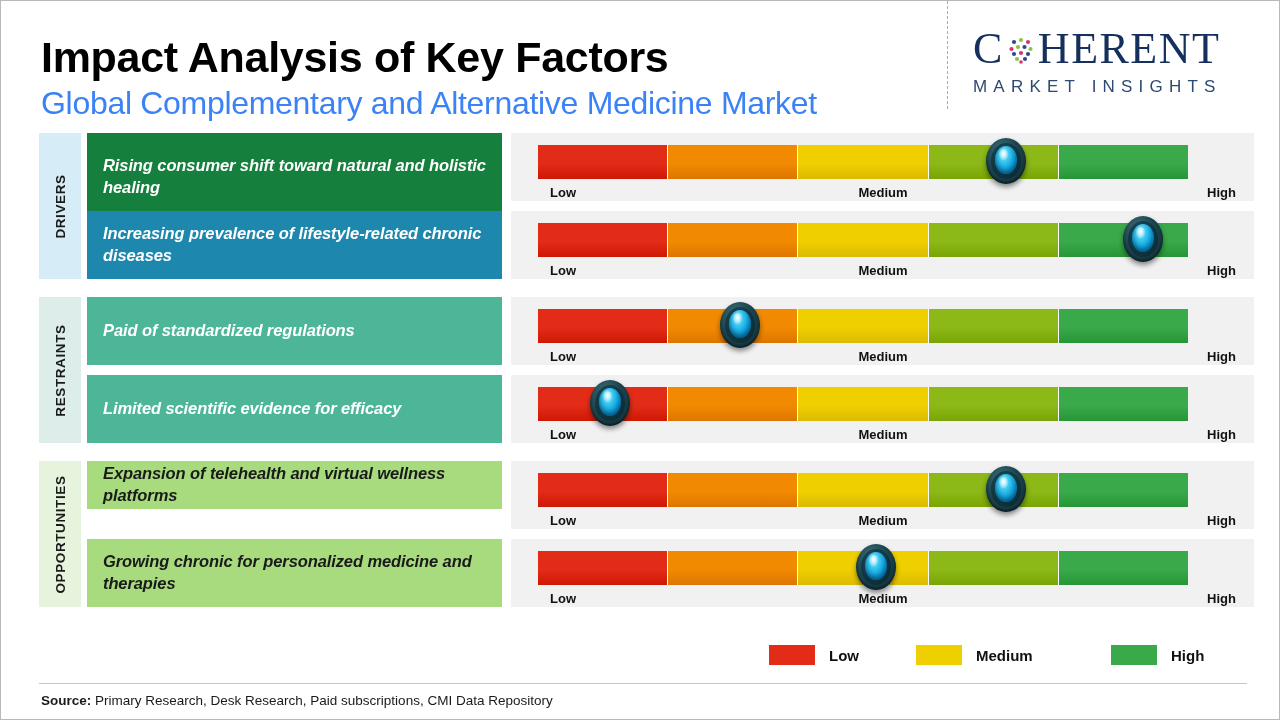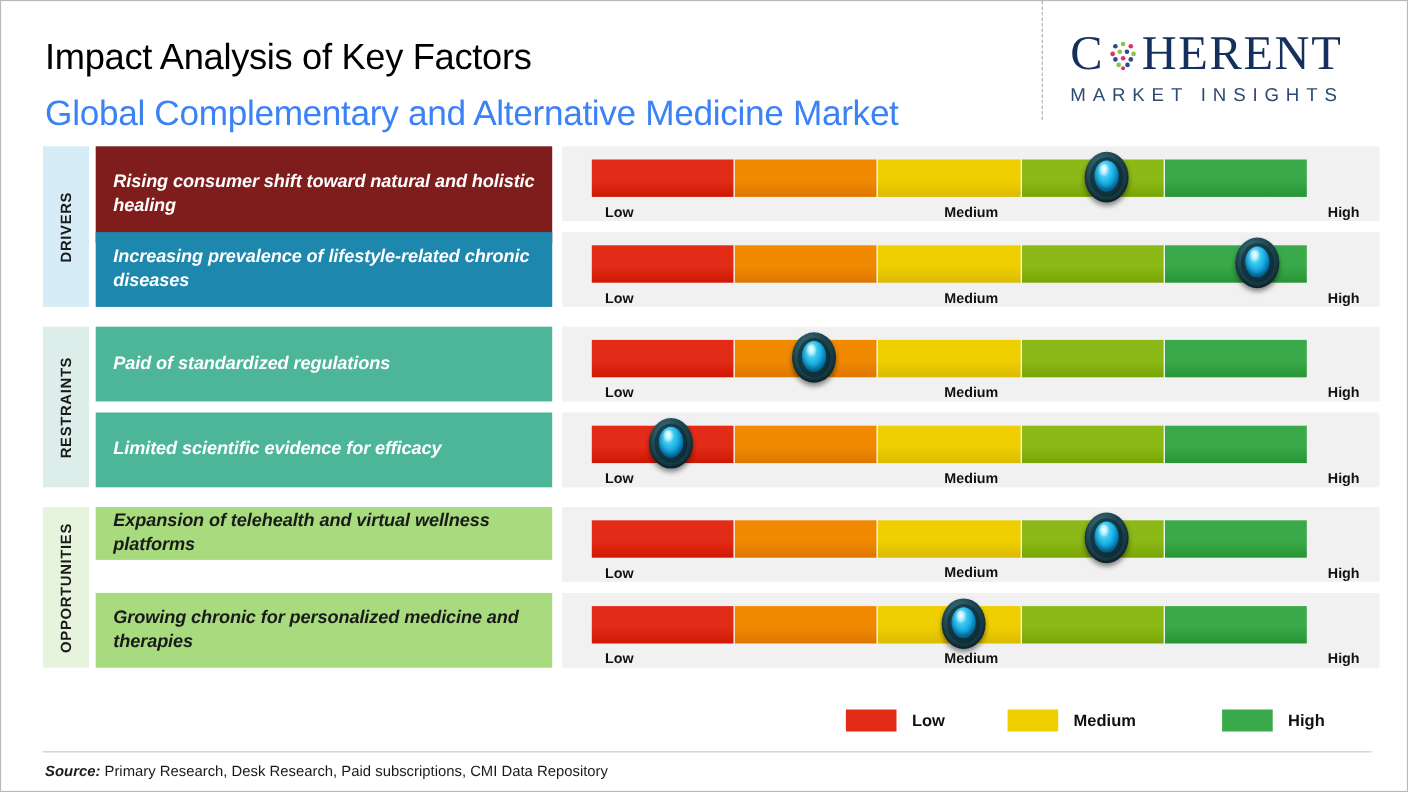--- a/index.html
+++ b/index.html
@@ -14,21 +14,21 @@
     width: 1280px; height: 720px;
     background: #ffffff;
     border: 1px solid #b8b8b8;
     overflow: hidden;
   }
 
   
   #header { position: absolute; left: 0; top: 0; width: 1280px; height: 130px; }
   #title-main {
     position: absolute; left: 40px; top: 32px;
-    font-size: 33px; font-weight: normal; color: #000000;
+    font-size: 43px; font-weight: bold; color: #000000;
     letter-spacing: -0.3px; white-space: nowrap;
   }
   #title-sub {
     position: absolute; left: 40px; top: 84px;
     font-size: 32px; font-weight: normal; color: #3b82f6;
     letter-spacing: -0.3px; white-space: nowrap;
   }
 
   
   #logo-divider {
@@ -143,21 +143,21 @@
 
   
   #footer-rule {
     position: absolute; left: 38px; top: 682px; width: 1208px; height: 0;
     border-top: 1px solid #c6c6c6;
   }
   #source {
     position: absolute; left: 40px; top: 692px;
     font-size: 13.5px; color: #1a1a1a; white-space: nowrap;
   }
-  #source b { font-weight: bold; font-style: italic; }
+  #source b { font-weight: bold; }
 </style>
 </head>
 <body>
 
 <div id="page">
 
   <div id="header">
     <div id="title-main">Impact Analysis of Key Factors</div>
     <div id="title-sub">Global Complementary and Alternative Medicine Market</div>
     <div id="logo-divider"></div>
@@ -188,21 +188,21 @@
   <div id="body">
       <div class="cat-label" style="top: 0px; height: 146px; background: rgb(214, 236, 247);">
         <span>DRIVERS</span>
       </div>
       <div class="cat-label" style="top: 164px; height: 146px; background: rgb(221, 238, 234);">
         <span>RESTRAINTS</span>
       </div>
       <div class="cat-label" style="top: 328px; height: 146px; background: rgb(230, 244, 221);">
         <span>OPPORTUNITIES</span>
       </div>
-      <div class="factor-box" style="top: 0px; height: 88px; background: #7f1d1d;">
+      <div class="factor-box" style="top: 0px; height: 88px; background: #15803d;">
         <span style="color: rgb(255, 255, 255);">Rising consumer shift toward natural and holistic healing</span>
       </div>
       <div class="gauge-panel" style="top: 0px; height: 68px;">
         <div class="gauge-bar">
           <div class="gauge-seg" style="flex: 1 1 0%; background: linear-gradient(rgb(227, 44, 24) 0%, rgb(227, 44, 24) 55%, rgb(207, 24, 4) 100%);"></div>
           <div class="gauge-seg" style="flex: 1 1 0%; background: linear-gradient(rgb(241, 138, 0) 0%, rgb(241, 138, 0) 55%, rgb(221, 118, 0) 100%);"></div>
           <div class="gauge-seg" style="flex: 1 1 0%; background: linear-gradient(rgb(239, 207, 0) 0%, rgb(239, 207, 0) 55%, rgb(219, 187, 0) 100%);"></div>
           <div class="gauge-seg" style="flex: 1 1 0%; background: linear-gradient(rgb(140, 184, 24) 0%, rgb(140, 184, 24) 55%, rgb(120, 164, 4) 100%);"></div>
           <div class="gauge-seg" style="flex: 1 1 0%; background: linear-gradient(rgb(58, 169, 73) 0%, rgb(58, 169, 73) 55%, rgb(38, 149, 53) 100%);"></div>
         </div>

